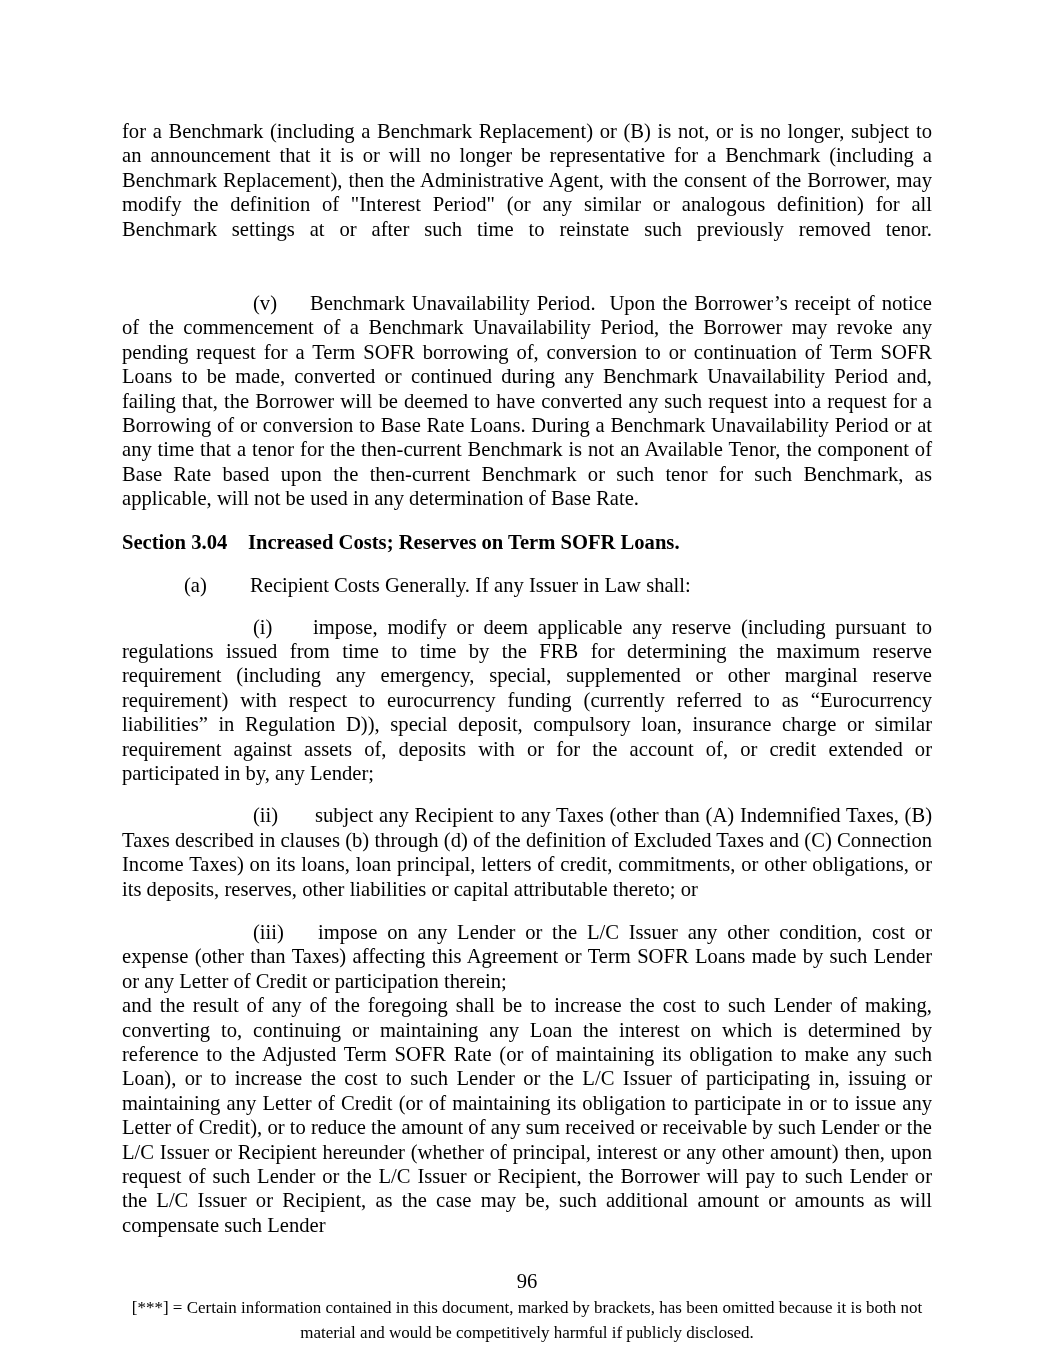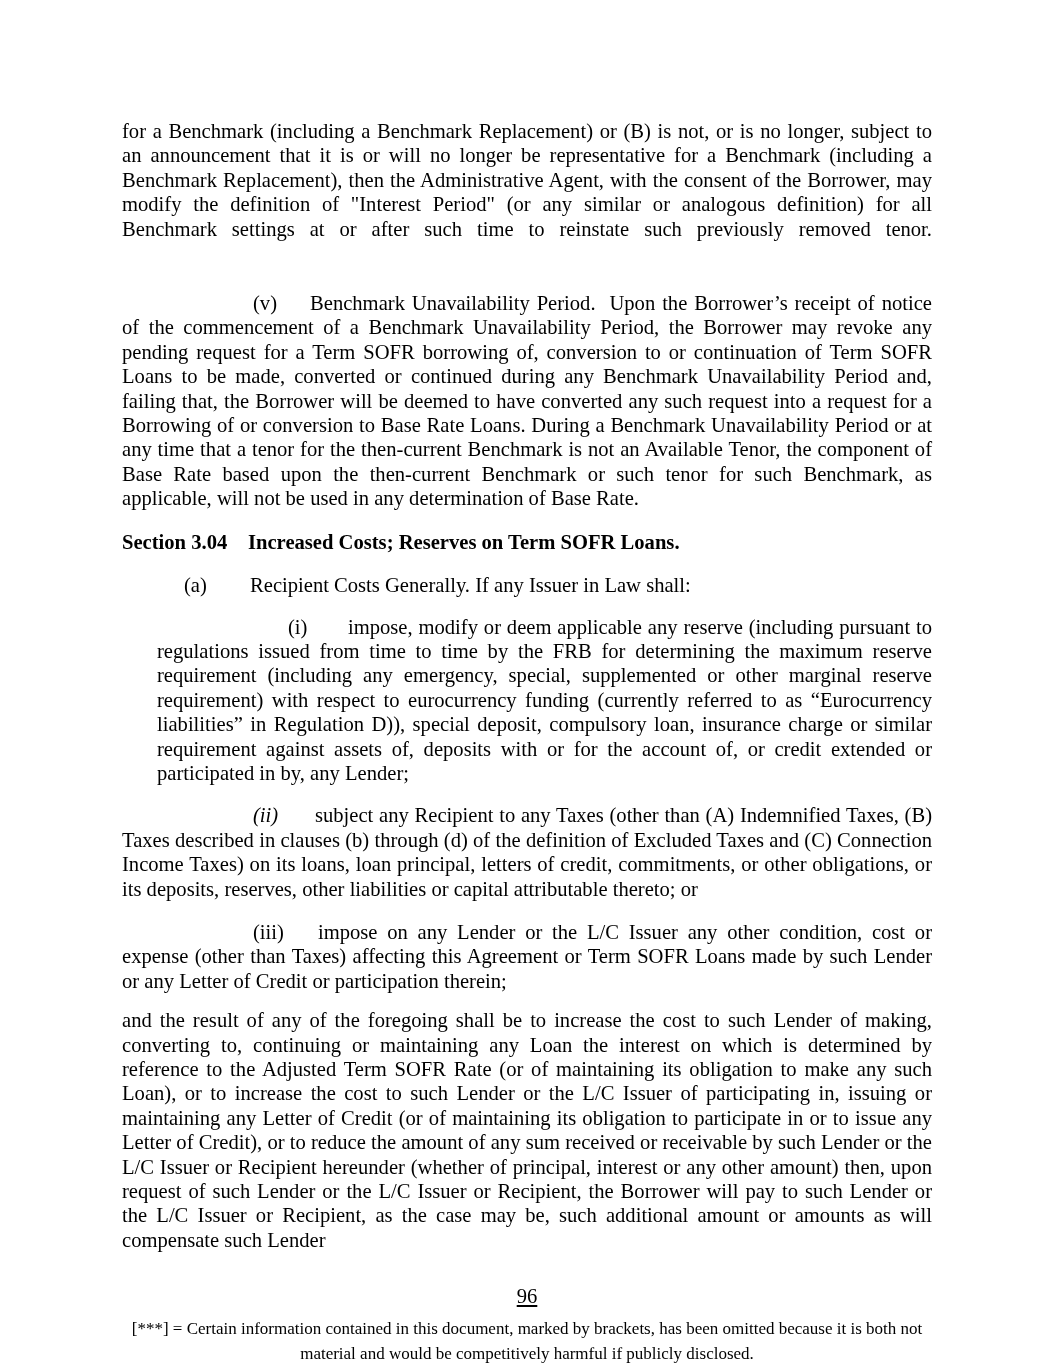--- a/index.html
+++ b/index.html
@@ -30,42 +30,41 @@
   }
   .indent-deep { text-indent: 131px; }
   .indent-a    { text-indent: 62px; }
   .clause-label {
     display: inline-block;
     text-indent: 0;
   }
   .w-v   { width: 57px; }
   .w-a   { width: 66px; }
   .w-i   { width: 60px; }
-  .w-ii  { width: 62px; font-style: italic; }
+  .w-ii  { width: 62px; }
   .w-iii { width: 65px; }
   .underline { }
   .section-heading {
     font-weight: bold;
     margin-bottom: 19px;
   }
   .sec-label {
     display: inline-block;
     width: 126px;
     text-indent: 0;
   }
   .mb-v    { margin-bottom: 19px; }
   .mb-a    { margin-bottom: 17px; }
-  .mb-i    { margin-bottom: 18px; margin-left: 35px; }
+  .mb-i    { margin-bottom: 18px; }
   .mb-ii   { margin-bottom: 19px; }
-  .mb-iii  { margin-bottom: 15px; }
+  .mb-iii  { }
   .mb-res  { margin-bottom: 32px; }
   .page-number {
     text-align: center;
-    margin-bottom: 7px;
-    text-decoration: underline;
+    margin-bottom: 1px;
   }
   .footnote {
     font-size: 17px;
     line-height: 25px;
     text-align: center;
   }
 </style>
 </head>
 <body>
 

